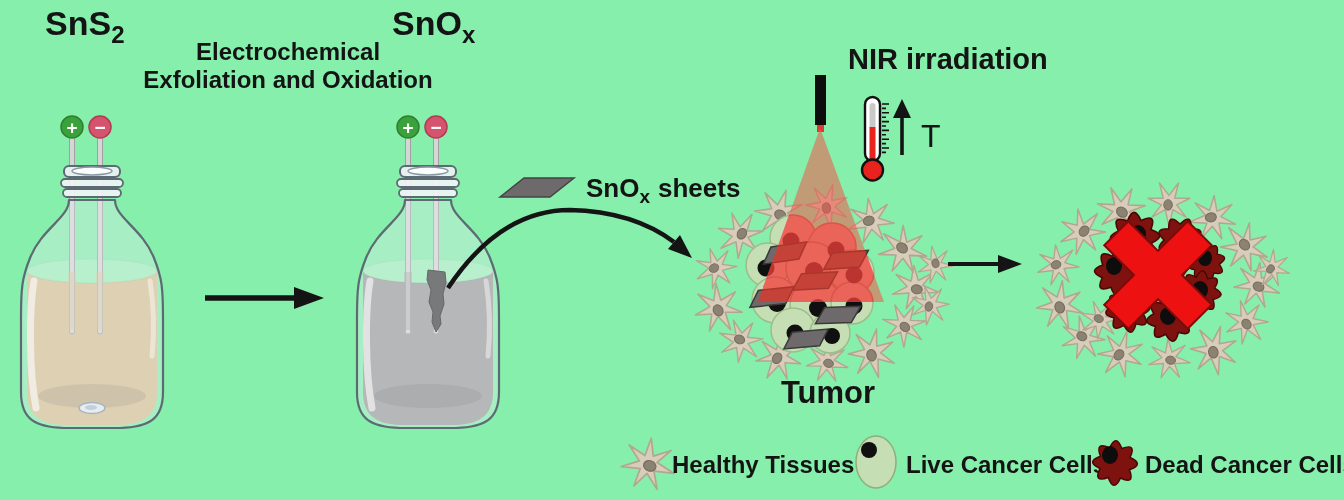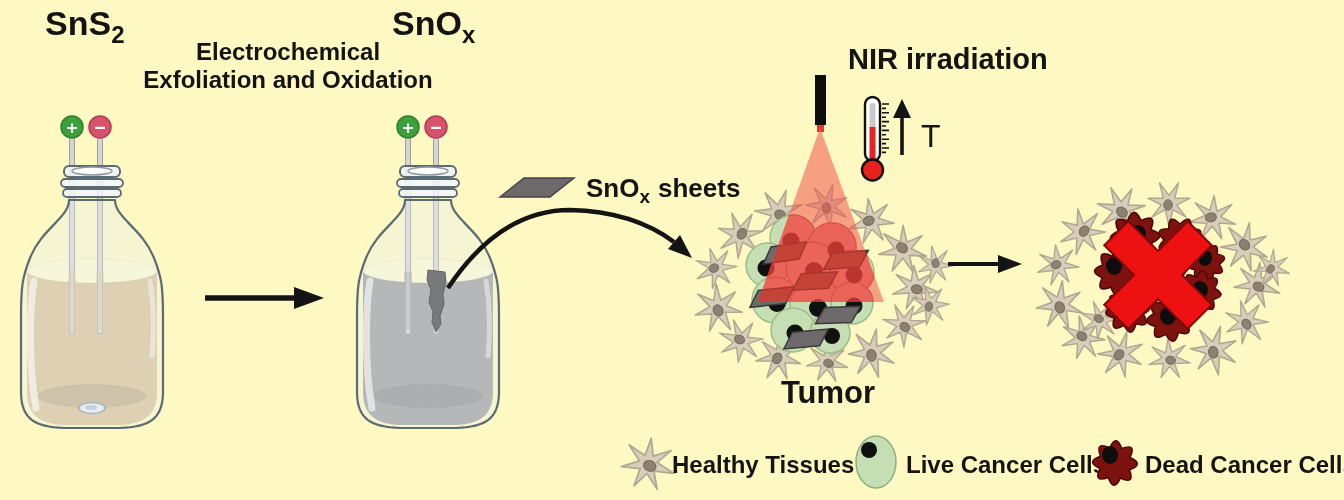--- a/index.html
+++ b/index.html
@@ -1,16 +1,16 @@
 <!DOCTYPE html>
 <html><head>
 <meta charset="utf-8">
 <style>
   html,body{margin:0;padding:0;background:#fff;}
-  .canvas{position:relative;width:1344px;height:500px;background:#fef9c3;overflow:hidden;}
+  .canvas{position:relative;width:1344px;height:500px;background:#86efac;overflow:hidden;}
   svg{position:absolute;left:0;top:0;}
   text{font-family:"Liberation Sans",sans-serif;fill:#141414;}
   .t-title{font-size:34px;font-weight:bold;}
   .t-sub{font-size:24px;font-weight:bold;}
   .t-proc{font-size:24px;font-weight:bold;text-anchor:middle;}
   .t-sheets{font-size:26px;font-weight:bold;}
   .t-sheets-sub{font-size:19px;font-weight:bold;}
   .t-nir{font-size:29px;font-weight:bold;}
   .t-temp{font-size:32px;}
   .t-tumor{font-size:31px;font-weight:bold;text-anchor:middle;}

